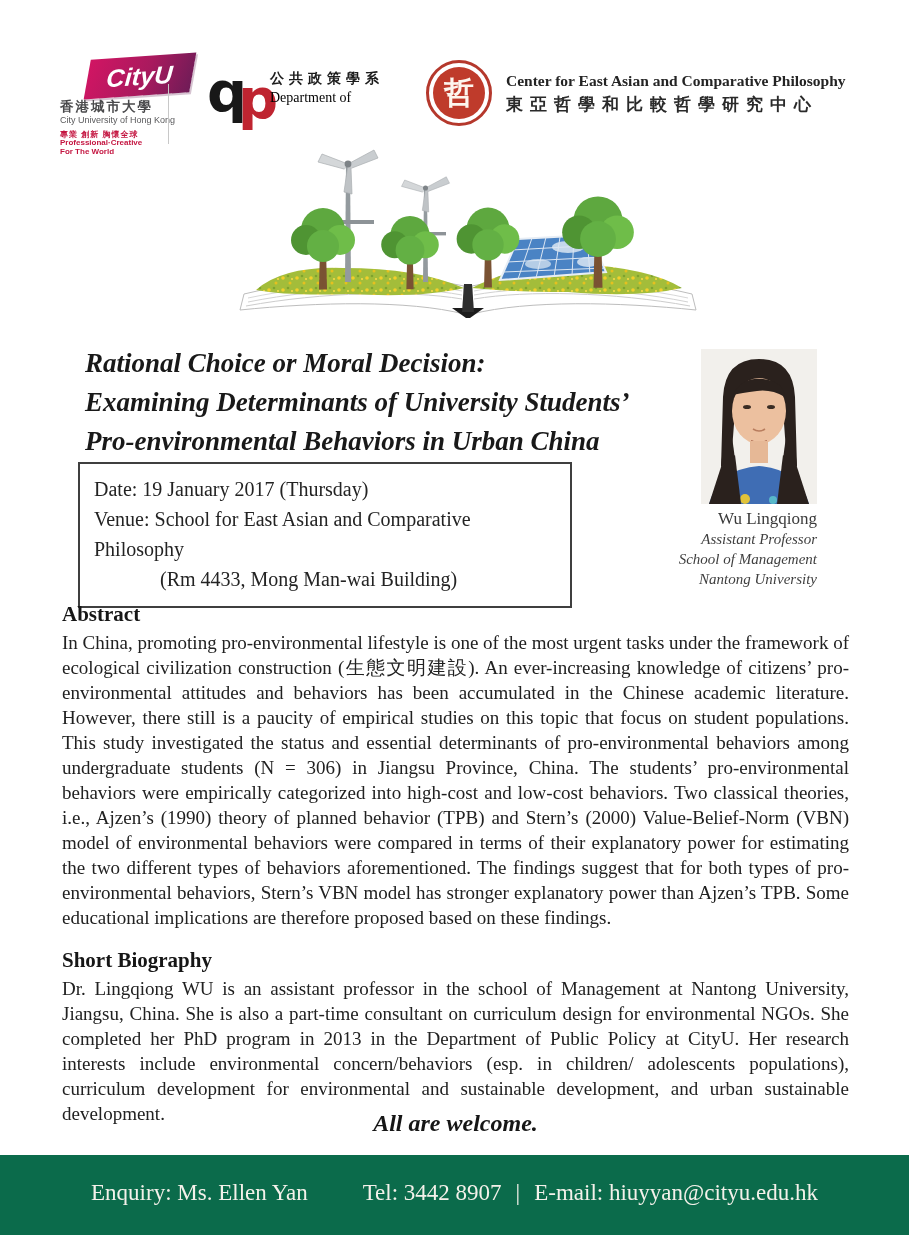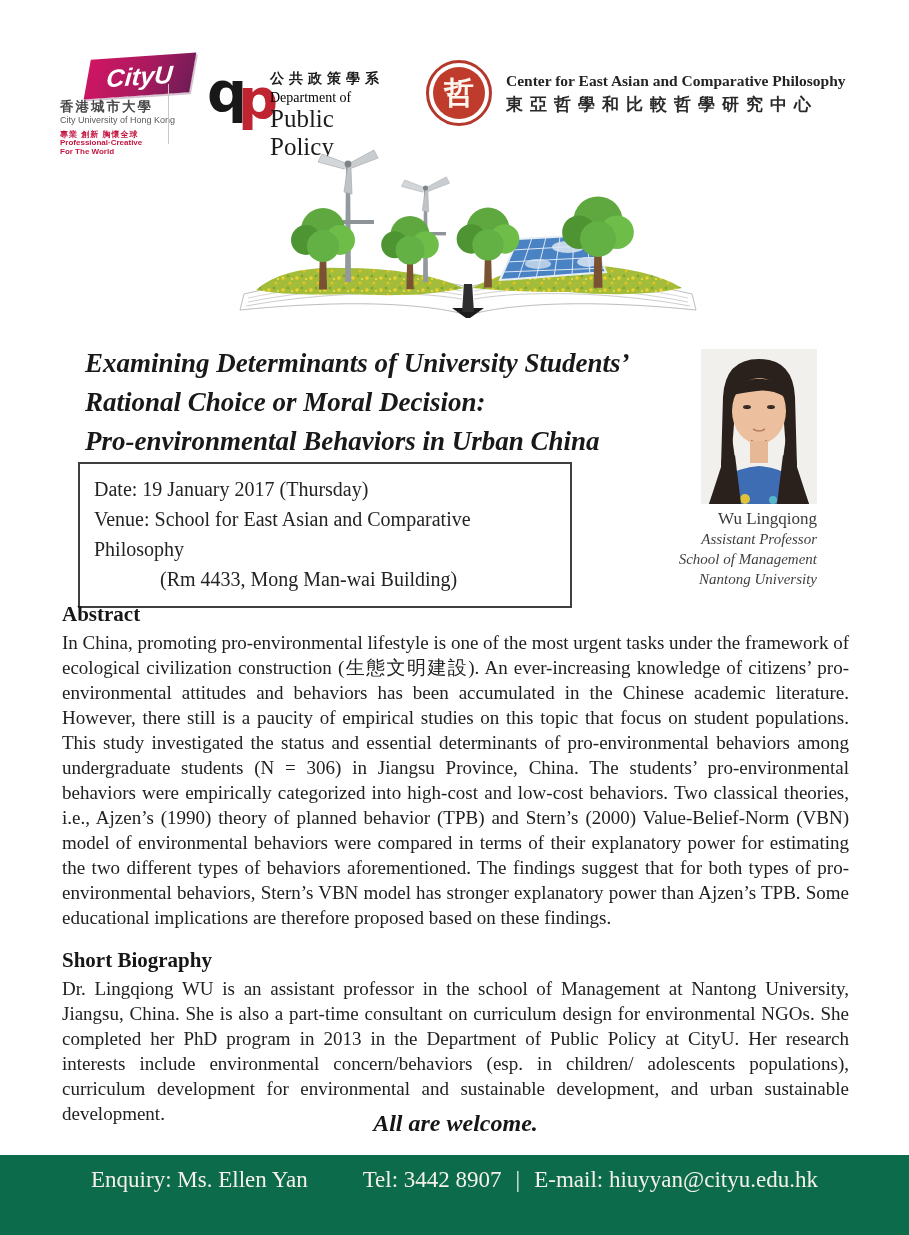--- a/index.html
+++ b/index.html
@@ -62,21 +62,21 @@
   .section-body { left:62px; width:787px; font-size:19px; line-height:25px; text-align:justify; color:#212121; }
   .abstract-heading { top:602px; }
   .abstract-body { top:630px; }
   .bio-heading { top:948px; }
   .bio-body { top:976px; }
 
   .welcome { left:62px; top:1110px; width:787px; text-align:center; font-size:24px; font-weight:bold; font-style:italic; color:#161616; }
 
   
   .footer { left:0; top:1155px; width:909px; height:80px; background:#0b6b4b;
-    display:flex; align-items:flex-start; justify-content:center; gap:55px; padding-top:12px;
+    display:flex; align-items:flex-start; justify-content:center; gap:55px; padding-top:25px;
     color:#f4f1ea; font-size:23px; }
   .footer .tel-mail { display:flex; gap:14px; }
 </style>
 </head>
 <body>
 
 <div class="page">
 
   <div class="abs cityu-block">
     <div class="cityu-mark">
@@ -90,21 +90,20 @@
       <div>For The World</div>
     </div>
   </div>
 
   <div class="abs header-divider"></div>
 
   <div class="abs dpp-block">
     <div class="dpp-mono"><span class="q">q</span><span class="p">p</span></div>
     <div class="dpp-zh">公共政策學系</div>
     <div class="dpp-en1">Department of</div>
-    <div class="dpp-en2">Public Policy</div>
   </div>
 
   <div class="abs ceacop-block">
     <div class="ceacop-seal">
       <div class="ceacop-seal-inner">
         <span>哲</span>
       </div>
     </div>
     <div class="ceacop-en">Center for East Asian and Comparative Philosophy</div>
     <div class="ceacop-zh">東亞哲學和比較哲學研究中心</div>
@@ -204,22 +203,22 @@
         <path d="M-2.5,0 L2.5,0 L1.5,-40 L-1.5,-40 Z M0,-30 L-12,-42 M0,-26 L12,-38" fill="#7a5233" stroke="#7a5233" stroke-width="3"></path>
         <circle cx="0" cy="-58" r="22" fill="#5ea83f"></circle>
           <circle cx="-17" cy="-48" r="15" fill="#4f9433"></circle>
           <circle cx="17" cy="-48" r="15" fill="#6fbd49"></circle>
           <circle cx="0" cy="-42" r="16" fill="#63b044"></circle>
       </g>
     </g>
   </svg>
 
   <h1 class="abs title">
+    <span>Rational Choice or Moral Decision:</span>
     <span>Examining Determinants of University Students’</span>
-    <span>Rational Choice or Moral Decision:</span>
     <span>Pro-environmental Behaviors in Urban China</span>
   </h1>
 
   <div class="abs info-box">
     <div>Date: 19 January 2017 (Thursday)</div>
     <div>Venue: School for East Asian and Comparative Philosophy</div>
     <div class="indent">(Rm 4433, Mong Man-wai Building)</div>
   </div>
 
   <svg class="abs speaker-photo" viewBox="0 0 116 155" aria-hidden="true">

